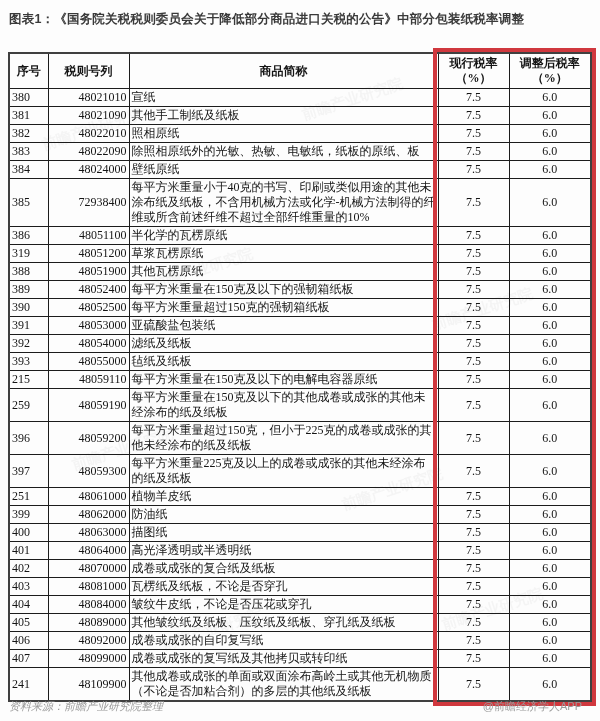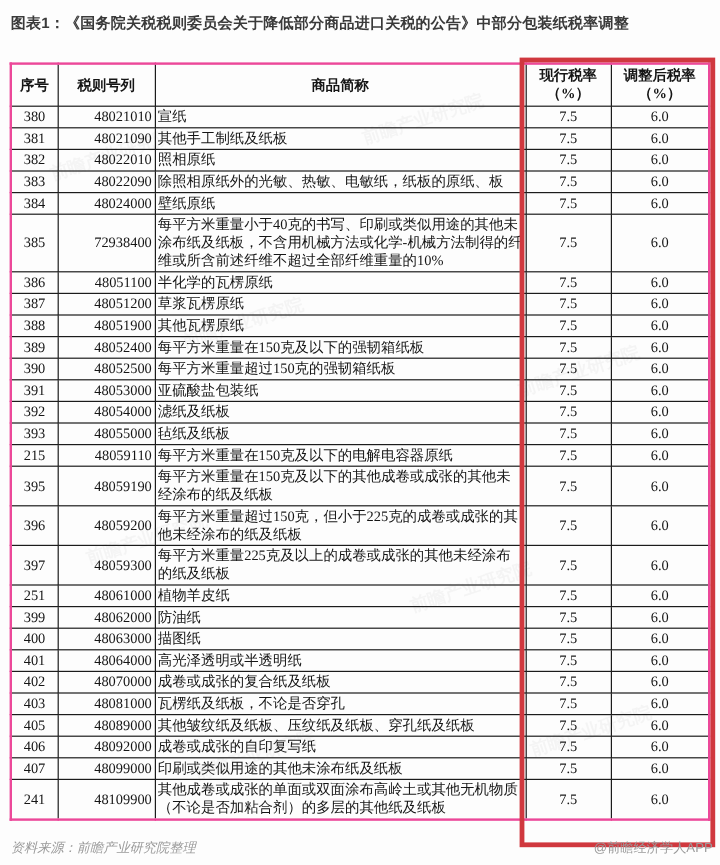--- a/index.html
+++ b/index.html
@@ -13,41 +13,41 @@
   }
   .wm {
     position:absolute; color:#8a8a8a; opacity:0.07; font-size:15px;
     transform:rotate(-18deg); white-space:nowrap; pointer-events:none;
     font-weight:bold;
   }
   table.tariff {
     position:absolute; top:52px; left:8px; width:582px;
     border-collapse:collapse; table-layout:fixed;
     font-family:"Liberation Serif","DejaVu Serif",serif;
-    font-size:12px; color:#151515; border:2px solid #ec4899;
+    font-size:12px; color:#151515; border:2px solid #404040;
   }
   table.tariff th, table.tariff td {
     border:1px solid #1c1c1c; line-height:15px; padding:1px 2px;
     vertical-align:middle; overflow:hidden;
   }
   table.tariff th { font-weight:bold; text-align:center; padding:2px 1px; }
-  td.c-no { text-align:center; }
+  td.c-no { }
   td.c-code { text-align:right; padding-left:7px; }
   td.c-name { text-align:left; padding-left:4px; }
   td.c-current, td.c-adjusted { text-align:center; }
   .red-box {
     position:absolute; border:4px solid #d0383e; pointer-events:none;
     background:transparent;
   }
   .footer-source {
     position:absolute; left:9px; bottom:7px; font-size:11px;
     font-style:italic; color:#9a9a9a;margin-top:48px;
   }
   .footer-brand {
-    position:absolute; right:6px; bottom:7px; font-size:11px; color:#9a9a9a;
+    position:absolute; right:18px; bottom:7px; font-size:11px; color:#9a9a9a;
   }
 </style>
 </head>
 <body>
 
 <div class="page">
 
   <div class="title">图表1：《国务院关税税则委员会关于降低部分商品进口关税的公告》中部分包装纸税率调整</div>
 
   <div class="wm" style="left:40px;  top:120px;">前瞻产业研究院</div>
@@ -120,21 +120,21 @@
           <td class="c-adjusted">6.0</td>
         </tr>
         <tr>
           <td class="c-no">386</td>
           <td class="c-code">48051100</td>
           <td class="c-name">半化学的瓦楞原纸</td>
           <td class="c-current">7.5</td>
           <td class="c-adjusted">6.0</td>
         </tr>
         <tr>
-          <td class="c-no">387</td>
+          <td class="c-no">319</td>
           <td class="c-code">48051200</td>
           <td class="c-name">草浆瓦楞原纸</td>
           <td class="c-current">7.5</td>
           <td class="c-adjusted">6.0</td>
         </tr>
         <tr>
           <td class="c-no">388</td>
           <td class="c-code">48051900</td>
           <td class="c-name">其他瓦楞原纸</td>
           <td class="c-current">7.5</td>
@@ -176,21 +176,21 @@
           <td class="c-adjusted">6.0</td>
         </tr>
         <tr>
           <td class="c-no">215</td>
           <td class="c-code">48059110</td>
           <td class="c-name">每平方米重量在150克及以下的电解电容器原纸</td>
           <td class="c-current">7.5</td>
           <td class="c-adjusted">6.0</td>
         </tr>
         <tr>
-          <td class="c-no">395</td>
+          <td class="c-no">259</td>
           <td class="c-code">48059190</td>
           <td class="c-name">每平方米重量在150克及以下的其他成卷或成张的其他未经涂布的纸及纸板</td>
           <td class="c-current">7.5</td>
           <td class="c-adjusted">6.0</td>
         </tr>
         <tr>
           <td class="c-no">396</td>
           <td class="c-code">48059200</td>
           <td class="c-name">每平方米重量超过150克，但小于225克的成卷或成张的其他未经涂布的纸及纸板</td>
           <td class="c-current">7.5</td>
@@ -239,37 +239,44 @@
           <td class="c-adjusted">6.0</td>
         </tr>
         <tr>
           <td class="c-no">403</td>
           <td class="c-code">48081000</td>
           <td class="c-name">瓦楞纸及纸板，不论是否穿孔</td>
           <td class="c-current">7.5</td>
           <td class="c-adjusted">6.0</td>
         </tr>
         <tr>
+          <td class="c-no">404</td>
+          <td class="c-code">48084000</td>
+          <td class="c-name">皱纹牛皮纸，不论是否压花或穿孔</td>
+          <td class="c-current">7.5</td>
+          <td class="c-adjusted">6.0</td>
+        </tr>
+        <tr>
           <td class="c-no">405</td>
           <td class="c-code">48089000</td>
           <td class="c-name">其他皱纹纸及纸板、压纹纸及纸板、穿孔纸及纸板</td>
           <td class="c-current">7.5</td>
           <td class="c-adjusted">6.0</td>
         </tr>
         <tr>
           <td class="c-no">406</td>
           <td class="c-code">48092000</td>
           <td class="c-name">成卷或成张的自印复写纸</td>
           <td class="c-current">7.5</td>
           <td class="c-adjusted">6.0</td>
         </tr>
         <tr>
           <td class="c-no">407</td>
           <td class="c-code">48099000</td>
-          <td class="c-name">印刷或类似用途的其他未涂布纸及纸板</td>
+          <td class="c-name">成卷或成张的复写纸及其他拷贝或转印纸</td>
           <td class="c-current">7.5</td>
           <td class="c-adjusted">6.0</td>
         </tr>
         <tr>
           <td class="c-no">241</td>
           <td class="c-code">48109900</td>
           <td class="c-name">其他成卷或成张的单面或双面涂布高岭土或其他无机物质（不论是否加粘合剂）的多层的其他纸及纸板</td>
           <td class="c-current">7.5</td>
           <td class="c-adjusted">6.0</td>
         </tr>

